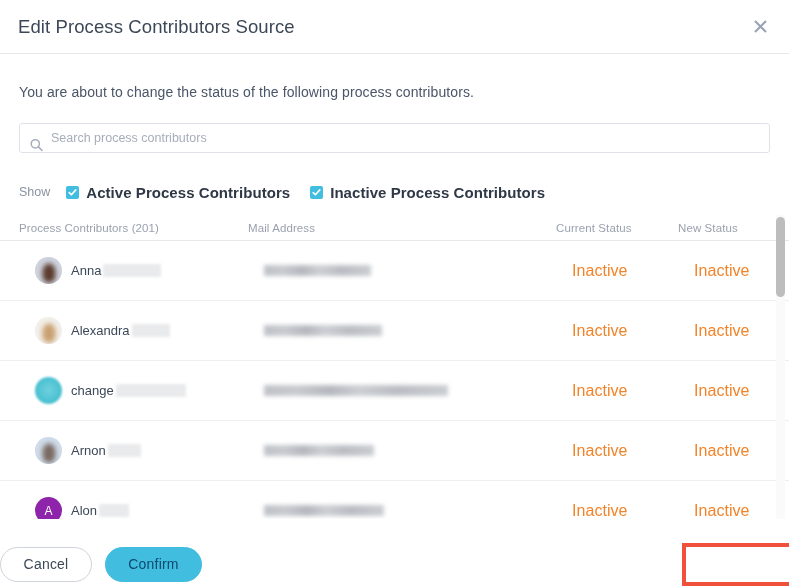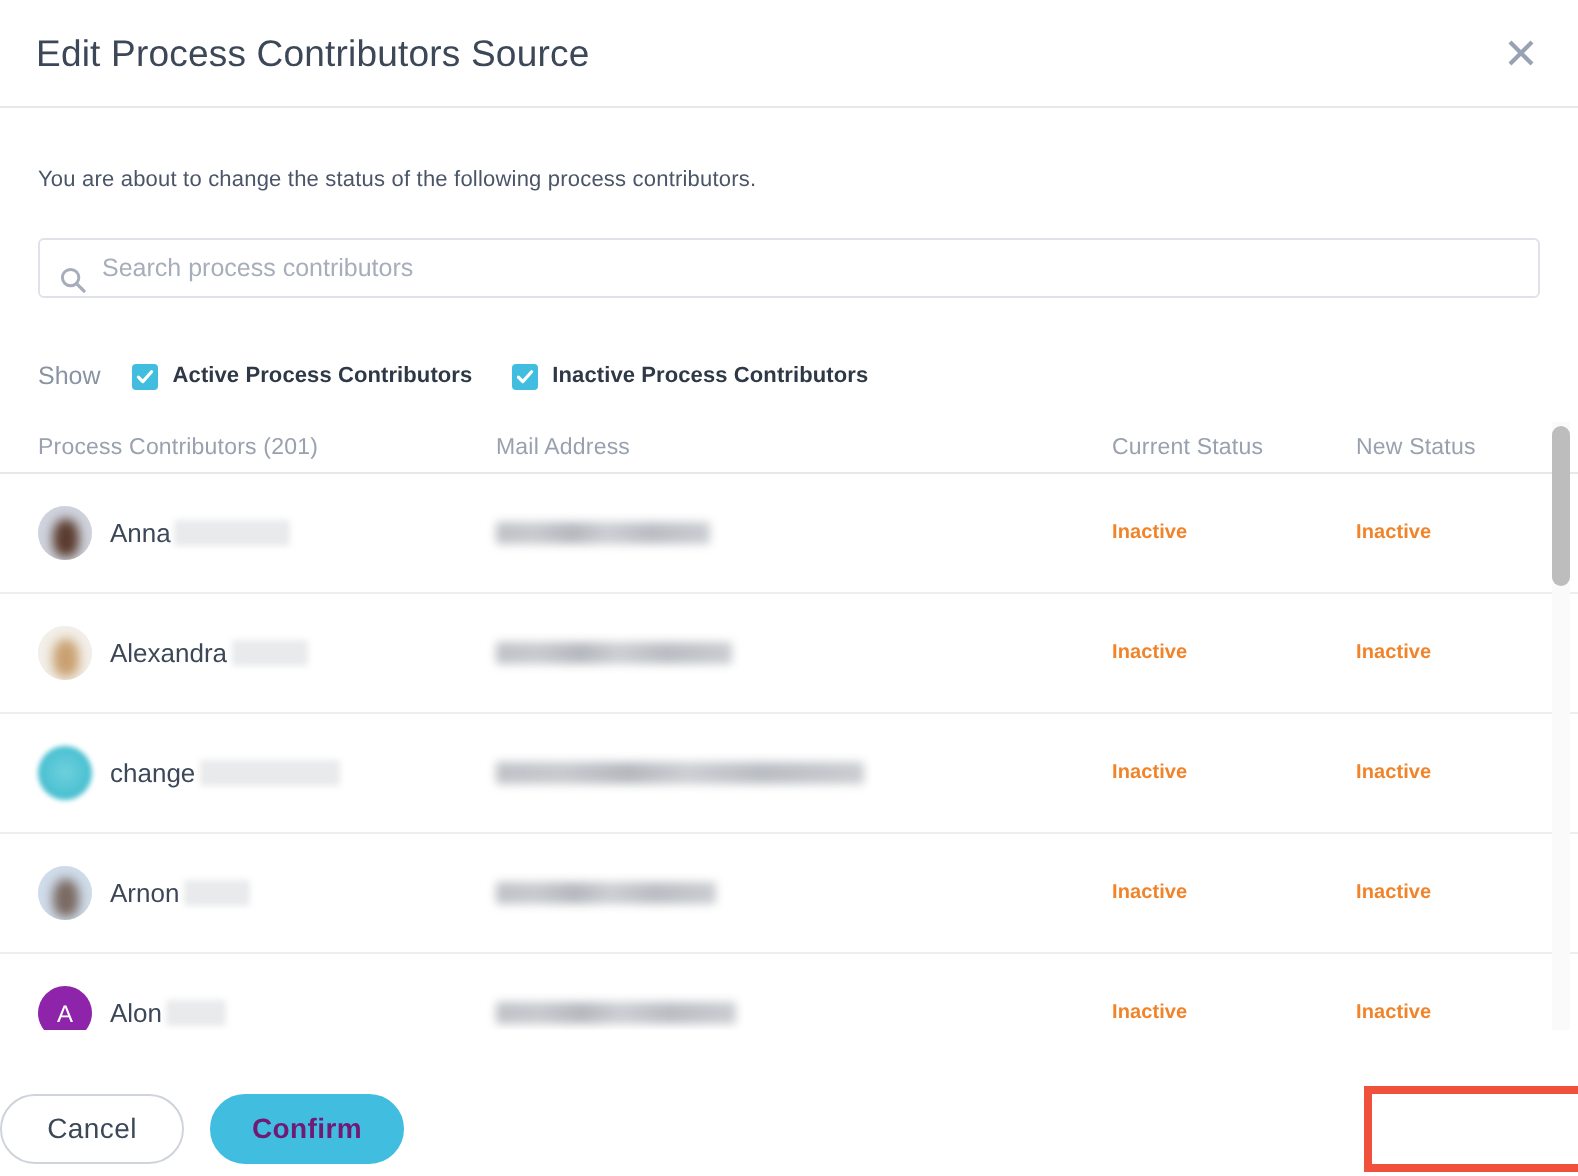--- a/index.html
+++ b/index.html
@@ -52,21 +52,21 @@
 
   
   .modal-body {
     flex: 1 1 auto;
     position: relative;
     overflow: hidden;
   }
 
   .intro-text {
     margin: 30px 0 0 19px;
-    font-size: 11px;
+    font-size: 14px;
     color: #4a5568;
     letter-spacing: 0.1px;
   }
 
   .search-wrap {
     margin: 23px 19px 0 19px;
     position: relative;
     height: 42px;
   }
   .search-input {
@@ -115,21 +115,21 @@
     border-radius: 2px;
     background: #41bde0;
     display: flex;
     align-items: center;
     justify-content: center;
     margin-right: 7px;
     flex: 0 0 13px;
   }
   .cb-box svg { display: block; }
   .cb-text {
-    font-size: 11px;
+    font-size: 15px;
     color: #2e3846;
     font-weight: bold;
     letter-spacing: 0.05px;
   }
 
   
   .table-wrap {
     margin-top: 14px;
     position: relative;
   }
@@ -152,21 +152,21 @@
 
   .tbody {
     position: relative;
     height: 278px;
     overflow: hidden;
   }
   .trow {
     display: flex;
     align-items: center;
     height: 60px;
-    padding: 0 0 0 19px;
+    padding: 0 0 0 35px;
     border-bottom: 1px solid #eceef1;
   }
   .cell-name {
     display: flex;
     align-items: center;
   }
   .avatar {
     width: 27px;
     height: 27px;
     border-radius: 50%;
@@ -214,23 +214,23 @@
     align-items: center;
   }
   .mail-redact {
     height: 11px;
     background: linear-gradient(90deg,#b9bcc2 0%,#c3c6cb 18%,#aeb2b8 36%,#c8cbd0 52%,#b4b8be 72%,#c6c9ce 100%);
     border-radius: 1px;
     filter: blur(2.3px);
     opacity: 0.92;
   }
   .status {
-    font-size: 10px;
+    font-size: 16px;
     color: #f1842a;
-    font-weight: bold;
+    font-weight: normal;
     letter-spacing: 0.05px;
   }
 
   
   .vscroll-track {
     position: absolute;
     right: 4px;
     top: 0;
     width: 9px;
     height: 100%;
@@ -272,22 +272,22 @@
     width: 92px;
     background: #ffffff;
     border: 1px solid #cfd4db;
     color: #3c4858;
     margin-right: 13px;
   }
   .btn-confirm {
     width: 97px;
     background: #41bde0;
     border: 1px solid #41bde0;
-    color: #701a75;
-    font-weight: bold;
+    color: #0c4a6e;
+    font-weight: normal;
   }
 
   .highlight-box {
     position: absolute;
     left: 682px;
     top: 543px;
     width: 112px;
     height: 43px;
     border: 4px solid #f0513c;
     pointer-events: none;

